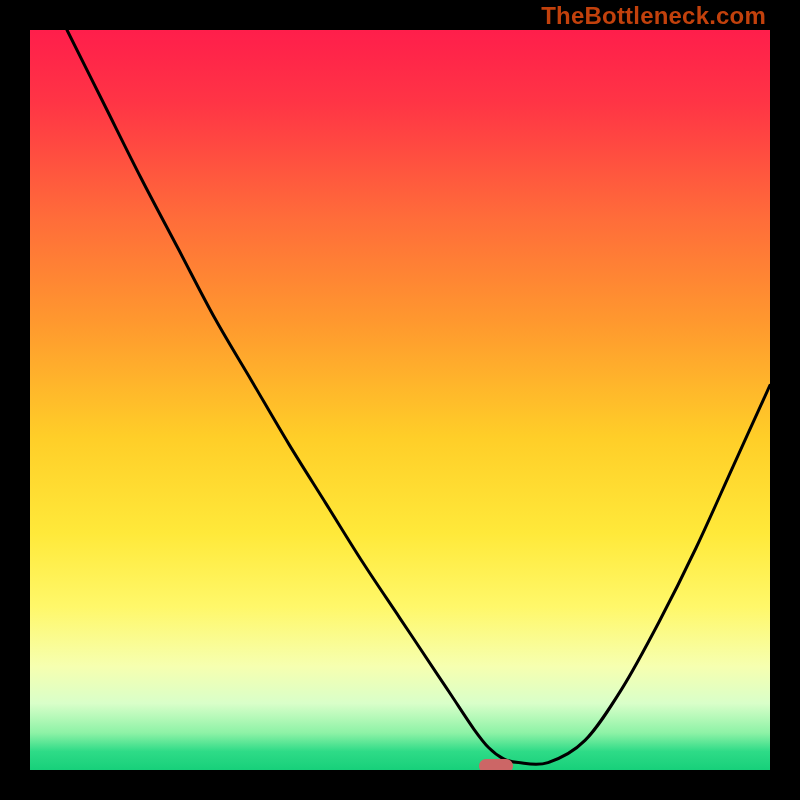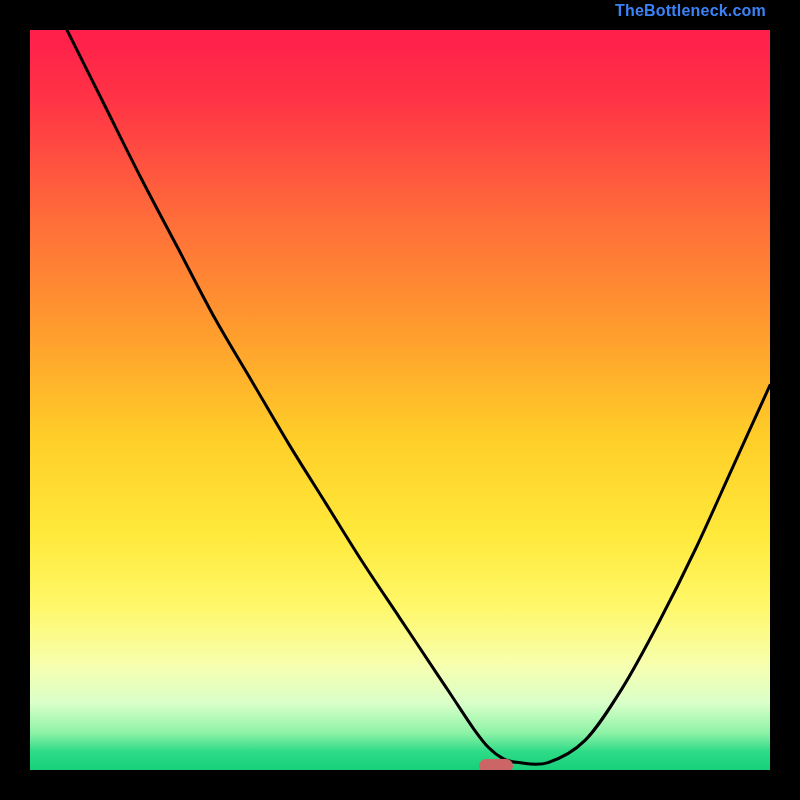--- a/index.html
+++ b/index.html
@@ -24,23 +24,23 @@
     top: 30px;
     width: 740px;
     height: 740px;
     overflow: hidden;
   }
   .watermark {
     position: absolute;
     top: 2px;
     right: 34px;
     font-family: Arial, Helvetica, sans-serif;
-    font-size: 16px;
+    font-size: 24px;
     font-weight: 600;
-    color: #3b82f6;
+    color: #c2410c;
     letter-spacing: 0.2px;
     pointer-events: none;
   }
   svg {
     display: block;
   }
   .marker {
     position: absolute;
     width: 34px;
     height: 14px;

